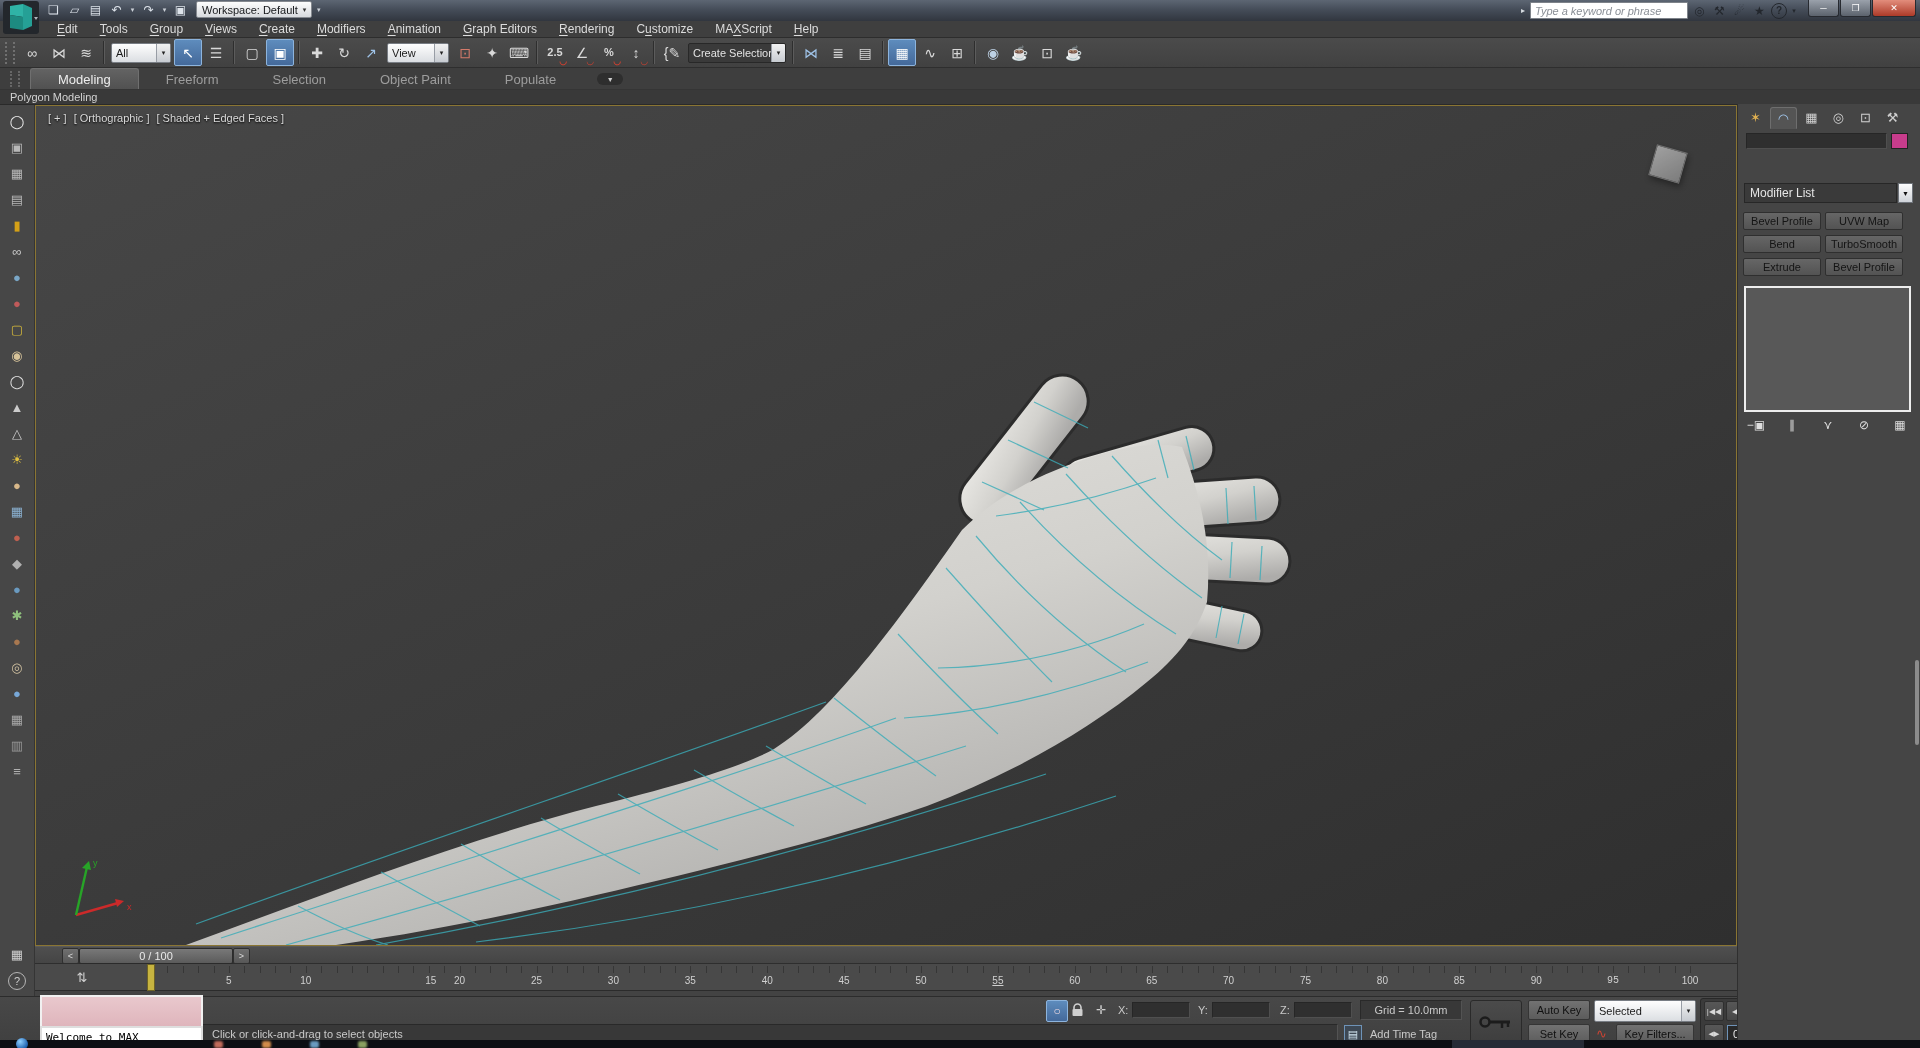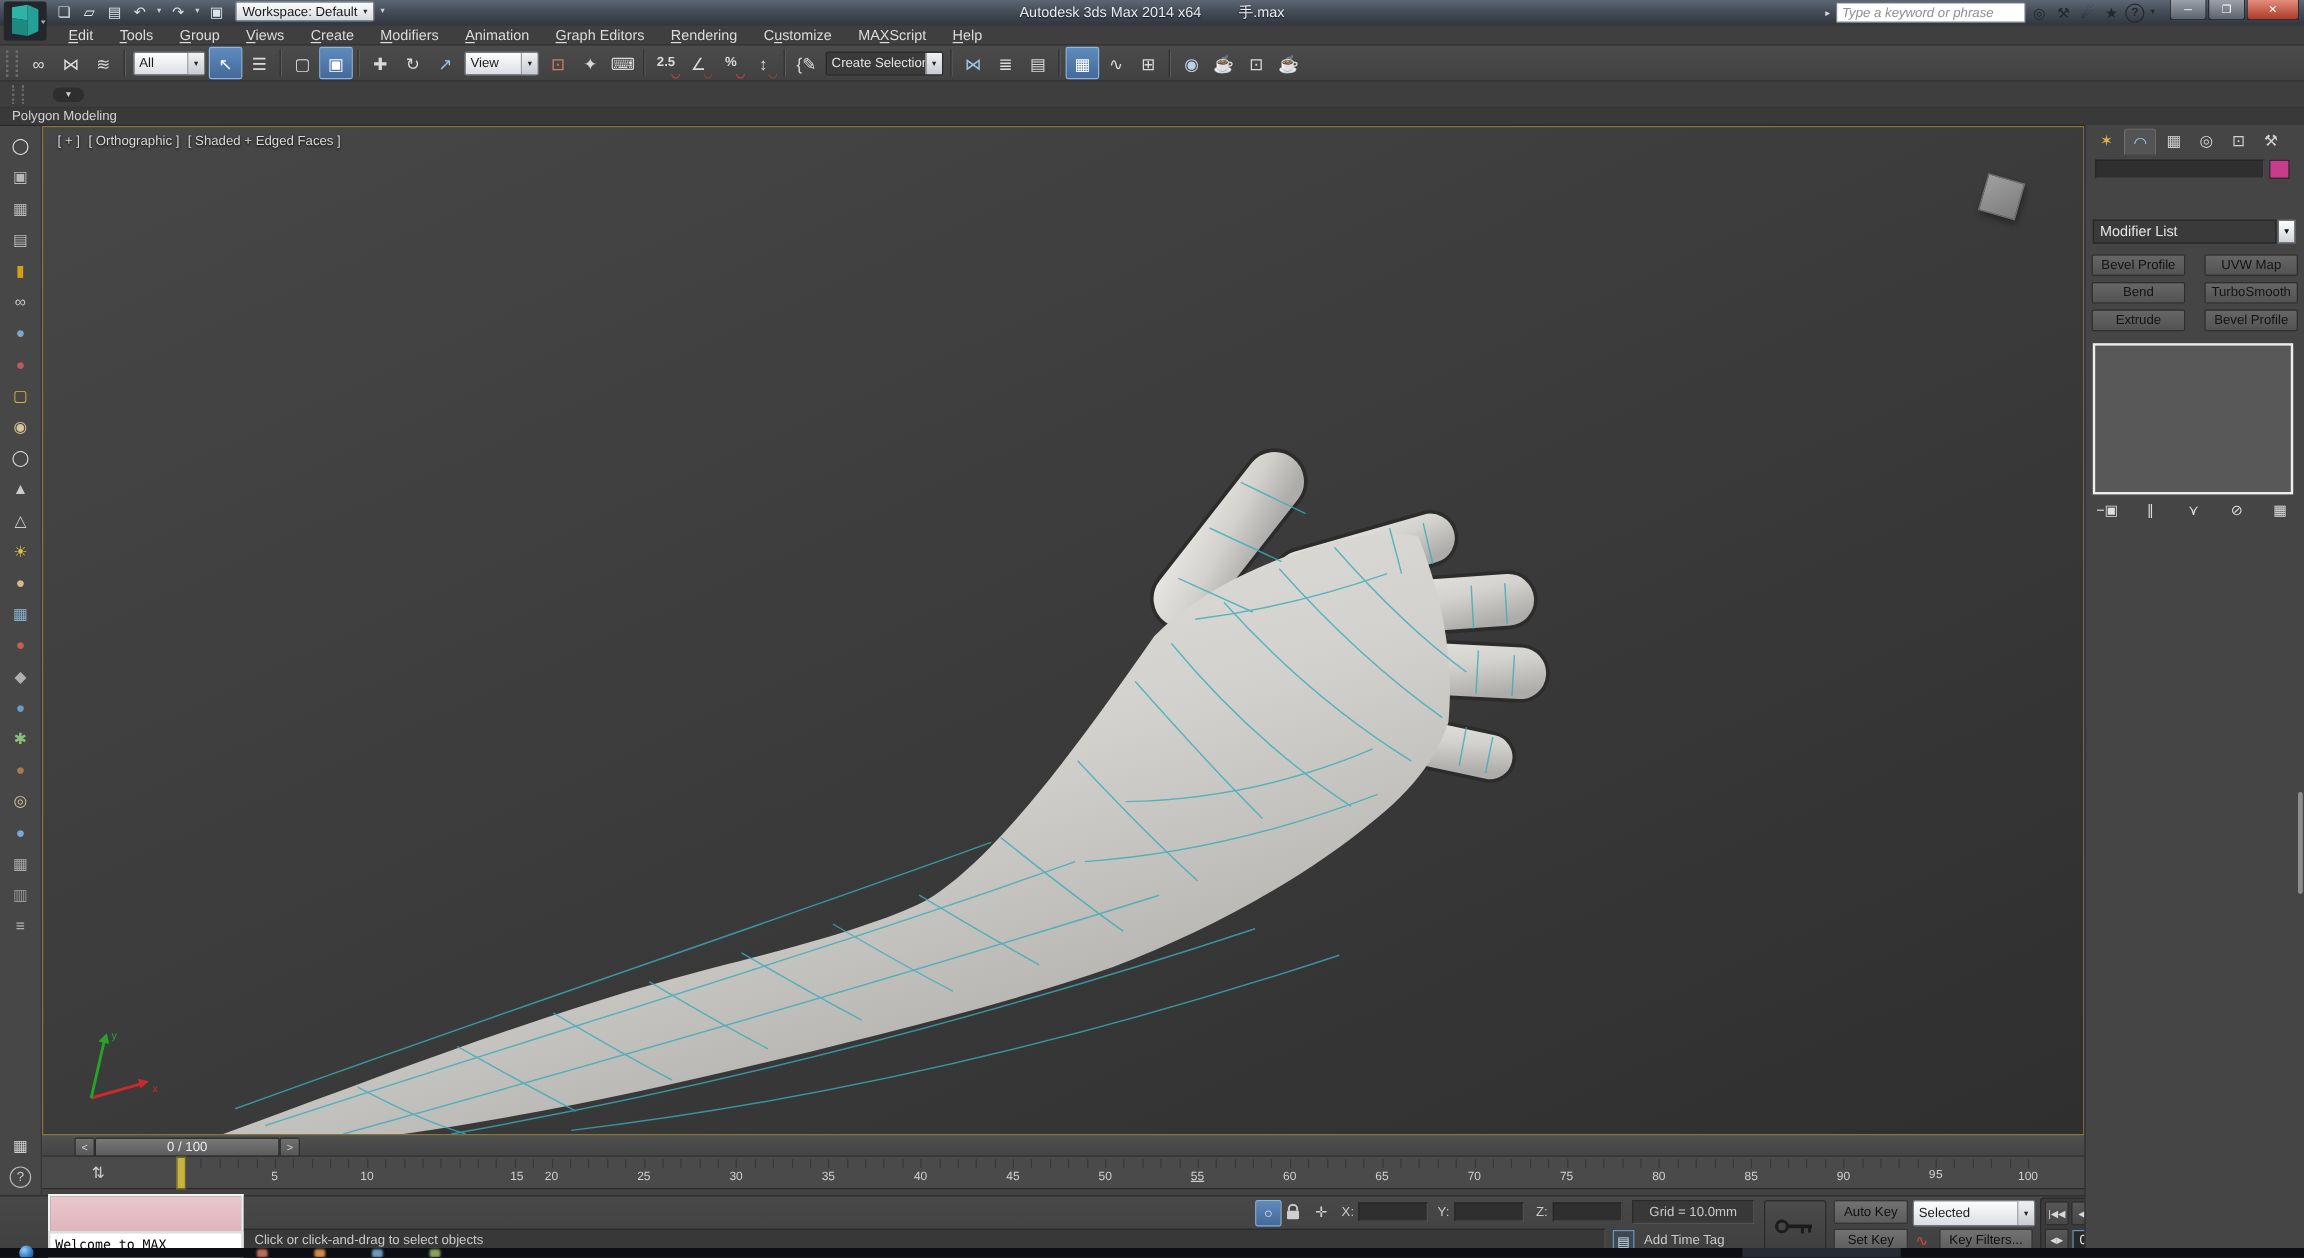--- a/index.html
+++ b/index.html
@@ -142,21 +142,21 @@
   .cp-tab{width:25px;height:20px;font-size:13px;border-radius:3px 3px 0 0;line-height:1;}
   .cp-tab.active{background:#545454;border:1px solid #6e6e6e;border-bottom-color:#545454;}
   #objname{position:absolute;left:8px;top:29px;width:141px;height:16px;}
   #objcolor{position:absolute;left:153px;top:29px;width:17px;height:16px;border:1px solid #222;box-sizing:border-box;}
   #modlist{position:absolute;left:6px;top:79px;width:153px;height:20px;background:#3a3a3a;
     border:1px solid #272727;display:flex;align-items:center;box-sizing:border-box;}
   #modlist .txt{flex:1;padding:0 5px;font-size:12px;color:#e5e5e5;}
   #modlist-arr{position:absolute;left:160px;top:79px;width:15px;height:20px;
     background:linear-gradient(#fdfdfd,#cfd3d9);border:1px solid #6f747b;font-size:7px;color:#111;box-sizing:border-box;}
   #modbuttons{position:absolute;left:5px;top:108px;display:grid;grid-template-columns:78px 78px;
-    grid-auto-rows:18px;gap:5px 16px;}
+    grid-auto-rows:18px;gap:5px 4px;}
   .mod-btn{background:linear-gradient(#666,#535353);border:1px solid #2f2f2f;border-radius:2px;
     font-size:11px;color:#141414;white-space:nowrap;overflow:hidden;}
   #stackbox{position:absolute;left:6px;top:182px;width:167px;height:126px;background:#585858;
     border:2px solid #ededed;box-sizing:border-box;}
   #stacktools{position:absolute;left:8px;top:314px;width:164px;display:flex;justify-content:space-between;
     align-items:center;font-size:12px;color:#dedede;}
   .st-ic{min-width:20px;text-align:center;}
   #cp-scroll{position:absolute;left:177px;top:556px;width:4px;height:85px;background:#8c8c8c;border-radius:2px;}
 
   
@@ -191,24 +191,20 @@
           <span class="qat-btn cx">↷</span>
           <span class="qat-btn cx sm">▾</span>
           <span class="qat-btn cx">▣</span>
         </span>
       <span class="ws-combo">
         <span>Workspace: Default</span>
         <span class="arr">▾</span>
       </span>
       <span class="qat-btn sm cx">▾</span>
     </div>
-    <div id="title-center">
-      <span>Autodesk 3ds Max  2014 x64</span>
-      <span class="fname">手.max</span>
-    </div>
     <div id="search-cluster">
       <span id="search-pre" class="cx">▸</span>
       <input id="search-input" type="text" placeholder="Type a keyword or phrase" style="">
       <span id="title-icons" style="display:flex;align-items:center;gap:3px;">
           <span class="tb-ic cx">◎</span>
           <span class="tb-ic cx">⚒</span>
           <span class="tb-ic cx">☄</span>
           <span class="tb-ic cx">★</span>
           <span class="tb-ic cx circ">?</span>
           <span class="tb-ic cx sm">▾</span>
@@ -343,20 +339,27 @@
       <div class="tb-btn cx">
         <span>⊡</span>
       </div>
       <div class="tb-btn cx">
         <span style="color: rgb(239, 239, 239);">☕</span>
       </div>
     </div>
 
   <div id="ribbonbar">
     <div class="r-handle"></div>
+    <span id="ribbon-tabs" style="display:flex;align-items:flex-end;">
+        <div class="rtab active">Modeling</div>
+        <div class="rtab">Freeform</div>
+        <div class="rtab">Selection</div>
+        <div class="rtab">Object Paint</div>
+        <div class="rtab">Populate</div>
+      </span>
     <div id="ribbon-opts" class="cx">▼</div>
   </div>
   <div id="panelstrip">
     <span>Polygon Modeling</span>
   </div>
 
   <div id="leftstrip">
       <div class="ls-btn cx" style="color: rgb(232, 232, 232);">◯</div>
       <div class="ls-btn cx" style="color: rgb(184, 184, 184);">▣</div>
       <div class="ls-btn cx" style="color: rgb(184, 184, 184);">▦</div>

